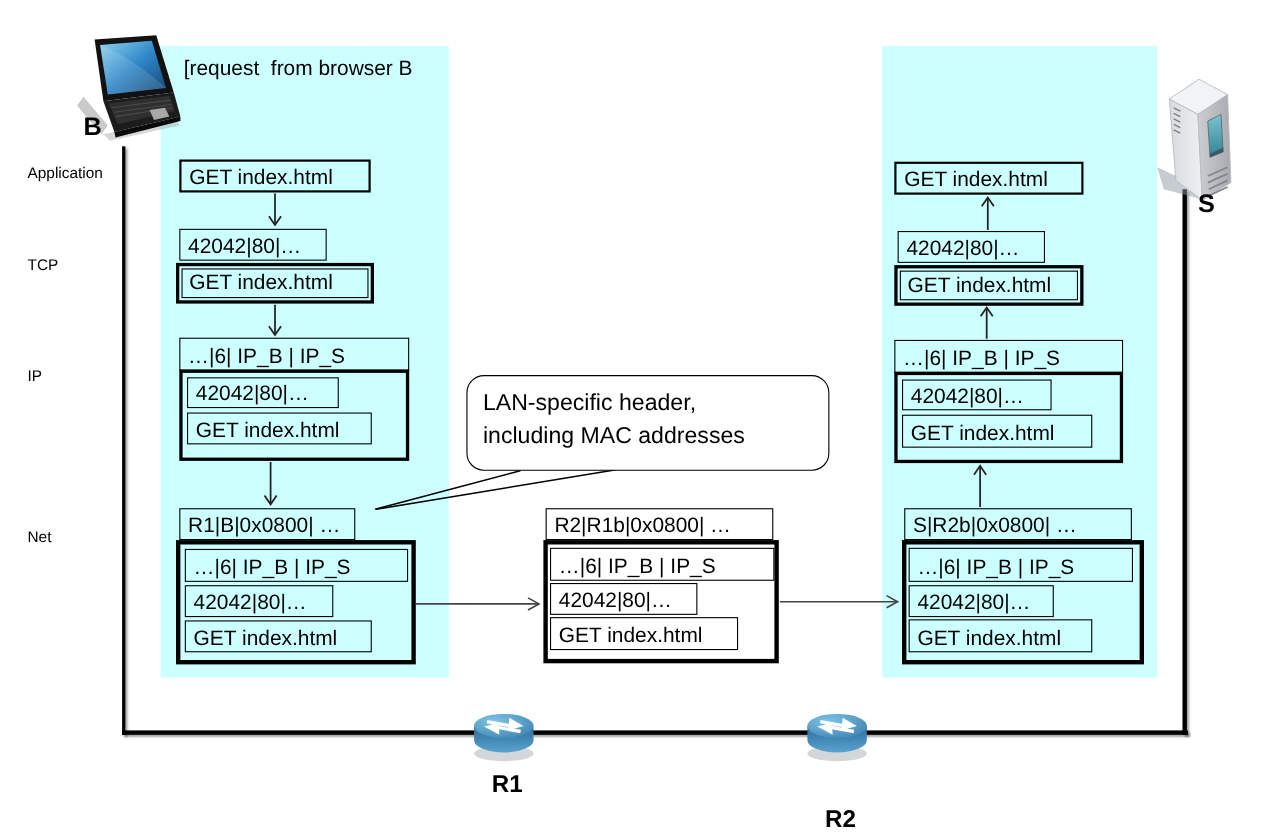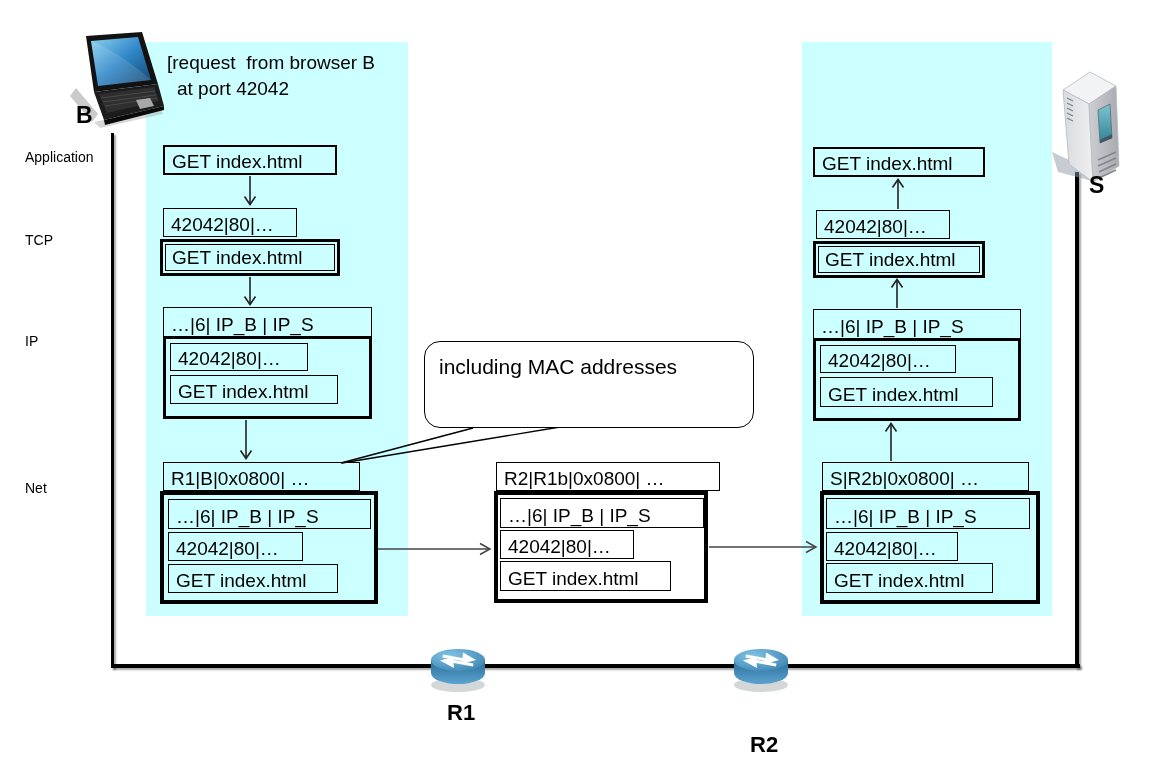--- a/index.html
+++ b/index.html
@@ -76,21 +76,20 @@
   </g>
 </svg>
 
 <div class="layer-label" style="left:25px; top:149px;">Application</div>
 <div class="layer-label" style="left:25px; top:232px;">TCP</div>
 <div class="layer-label" style="left:25px; top:333px;">IP</div>
 <div class="layer-label" style="left:25px; top:480px;">Net</div>
 
 <div class="note">
   <div style="white-space:pre;">[request  from browser B</div>
-  <div class="indent">at port 42042</div>
 </div>
 
 <div class="box b2" style="left:163px; top:145px; width:174px; height:30px;">
   <span>GET index.html</span>
 </div>
 
 <div class="box" style="left:163px; top:208px; width:134px; height:29px;">
   <span>42042|80|…</span>
 </div>
 <div class="box b3 dbl" style="left:160px; top:239px; width:180px; height:37px;">
@@ -103,35 +102,35 @@
   <span>…|6| IP_B | IP_S</span>
 </div>
 <div class="box b3 frame" style="left:163px; top:336px; width:209px; height:83px;"></div>
 <div class="box" style="left:170px; top:343px; width:138px; height:28px;">
   <span>42042|80|…</span>
 </div>
 <div class="box" style="left:170px; top:375px; width:168px; height:29px;">
   <span>GET index.html</span>
 </div>
 
-<div class="box" style="left:163px; top:462px; width:197px; height:29px;">
+<div class="box" style="left:163px; top:462px; width:160px; height:29px;">
   <span>R1|B|0x0800| …</span>
 </div>
 <div class="box b4 frame" style="left:160px; top:491px; width:218px; height:113px;"></div>
 <div class="box" style="left:168px; top:499px; width:203px; height:30px;">
   <span>…|6| IP_B | IP_S</span>
 </div>
 <div class="box" style="left:168px; top:532px; width:135px; height:29px;">
   <span>42042|80|…</span>
 </div>
 <div class="box" style="left:168px; top:564px; width:170px; height:29px;">
   <span>GET index.html</span>
 </div>
 
-<div class="box" style="left:496px; top:462px; width:224px; height:29px;">
+<div class="box" style="left:496px; top:462px; width:207px; height:29px;">
   <span>R2|R1b|0x0800| …</span>
 </div>
 <div class="box b4 frame" style="left:494px; top:491px; width:214px; height:112px;"></div>
 <div class="box" style="left:500px; top:498px; width:204px; height:30px;">
   <span>…|6| IP_B | IP_S</span>
 </div>
 <div class="box" style="left:500px; top:530px; width:134px; height:29px;">
   <span>42042|80|…</span>
 </div>
 <div class="box" style="left:500px; top:561px; width:171px; height:30px;">
@@ -170,20 +169,21 @@
   <span>…|6| IP_B | IP_S</span>
 </div>
 <div class="box" style="left:826px; top:532px; width:132px; height:29px;">
   <span>42042|80|…</span>
 </div>
 <div class="box" style="left:826px; top:563px; width:167px; height:30px;">
   <span>GET index.html</span>
 </div>
 
 <div class="callout">
+  <div>LAN-specific header,</div>
   <div>including MAC addresses</div>
 </div>
 
 <svg class="icon" style="left:64px; top:30px;" width="102" height="102" viewBox="0 0 102 102">
   <defs>
     <linearGradient id="lcd" x1="0" y1="0" x2="1" y2="1">
       <stop offset="0" stop-color="#8fd4ef"></stop>
         <stop offset="0.5" stop-color="#2f86c8"></stop>
         <stop offset="1" stop-color="#15456e"></stop>
     </linearGradient>

